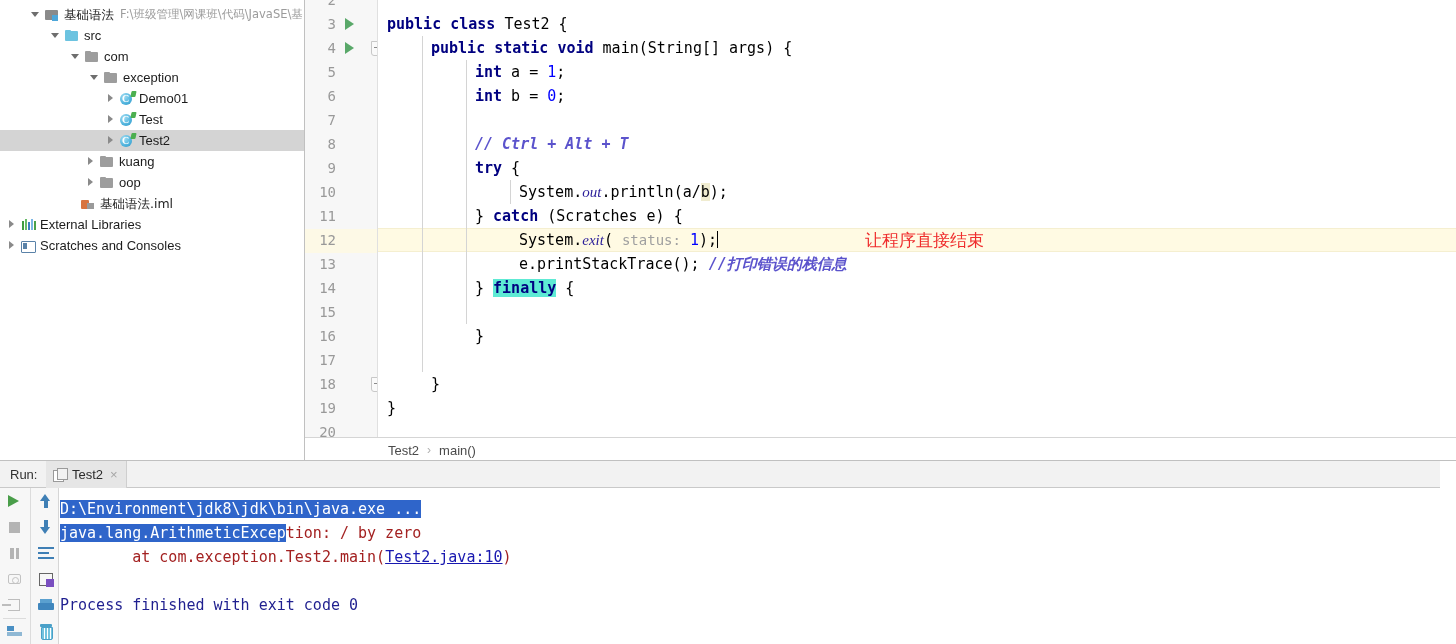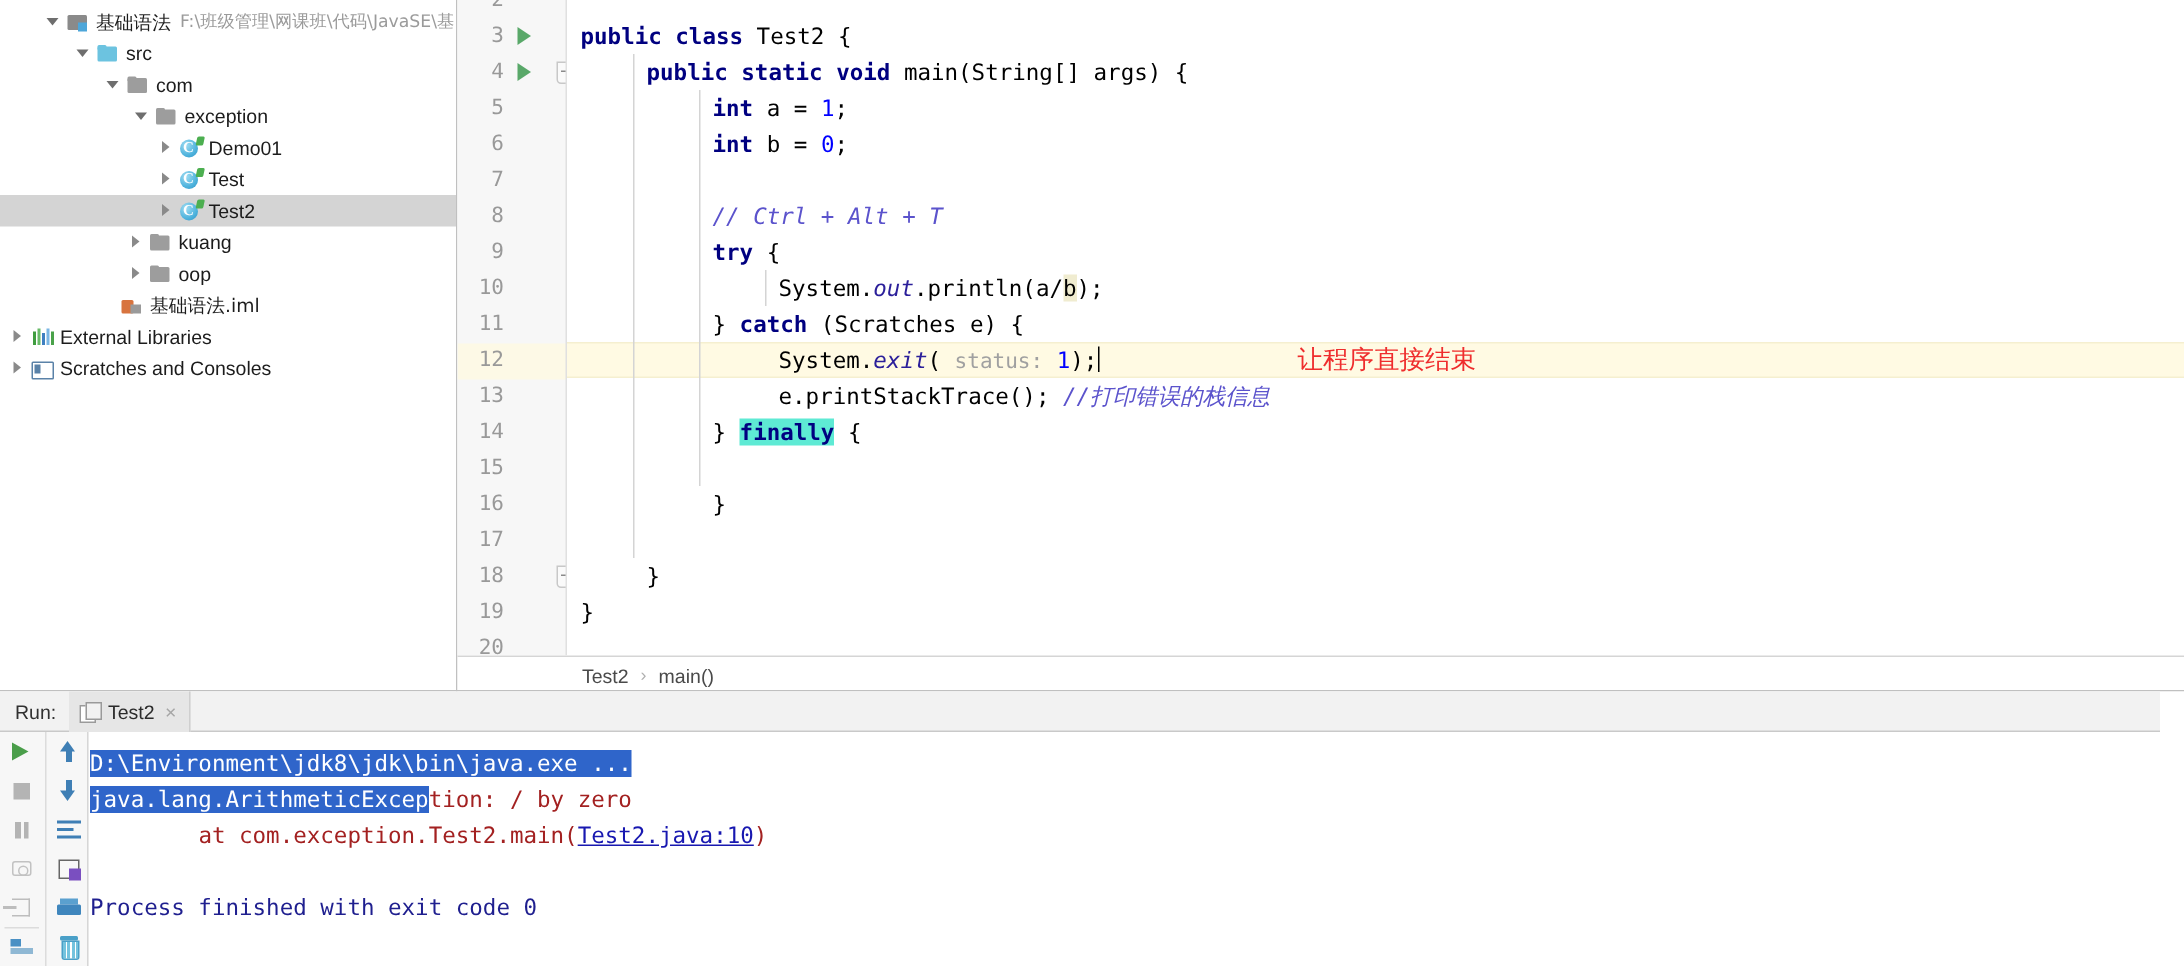--- a/index.html
+++ b/index.html
@@ -174,22 +174,22 @@
     position: absolute; left: 0; width: 73px; height: 24px;
     background: #fdf9e6;
   }
   .code-line {
     position: absolute; left: 0; height: 24px; line-height: 24px;
     font-family: "DejaVu Sans Mono", monospace; font-size: 15px;
     white-space: pre; color: #000000;
   }
   .kw { color: #000080; font-weight: 700; }
   .num { color: #0000ff; }
-  .cmt { color: #5b53cc; font-style: italic; font-weight: 400; }
-  .fieldst { color: #2b1f9a; font-style: italic; }
+  .cmt { color: #5b53cc; font-style: italic; font-weight: 700; }
+  .fieldst { color: #2b1f9a; font-style: italic; font-family: Liberation Serif, serif; }
   .hint { color: #a0a0a0; font-size: 14px; text-align: right; }
   .hl-b { background: #f0ecd0; }
   .kw-hl { background: #5eead4; color:#000080; font-weight:700; }
   .red-note {
     color: #ef2d2d; font-family: "DejaVu Sans", sans-serif; font-size: 17px;
     font-weight: 500;
   }
   .caret {
     display:inline-block; width: 1px; height: 17px; background:#000;
     vertical-align: -3px;

